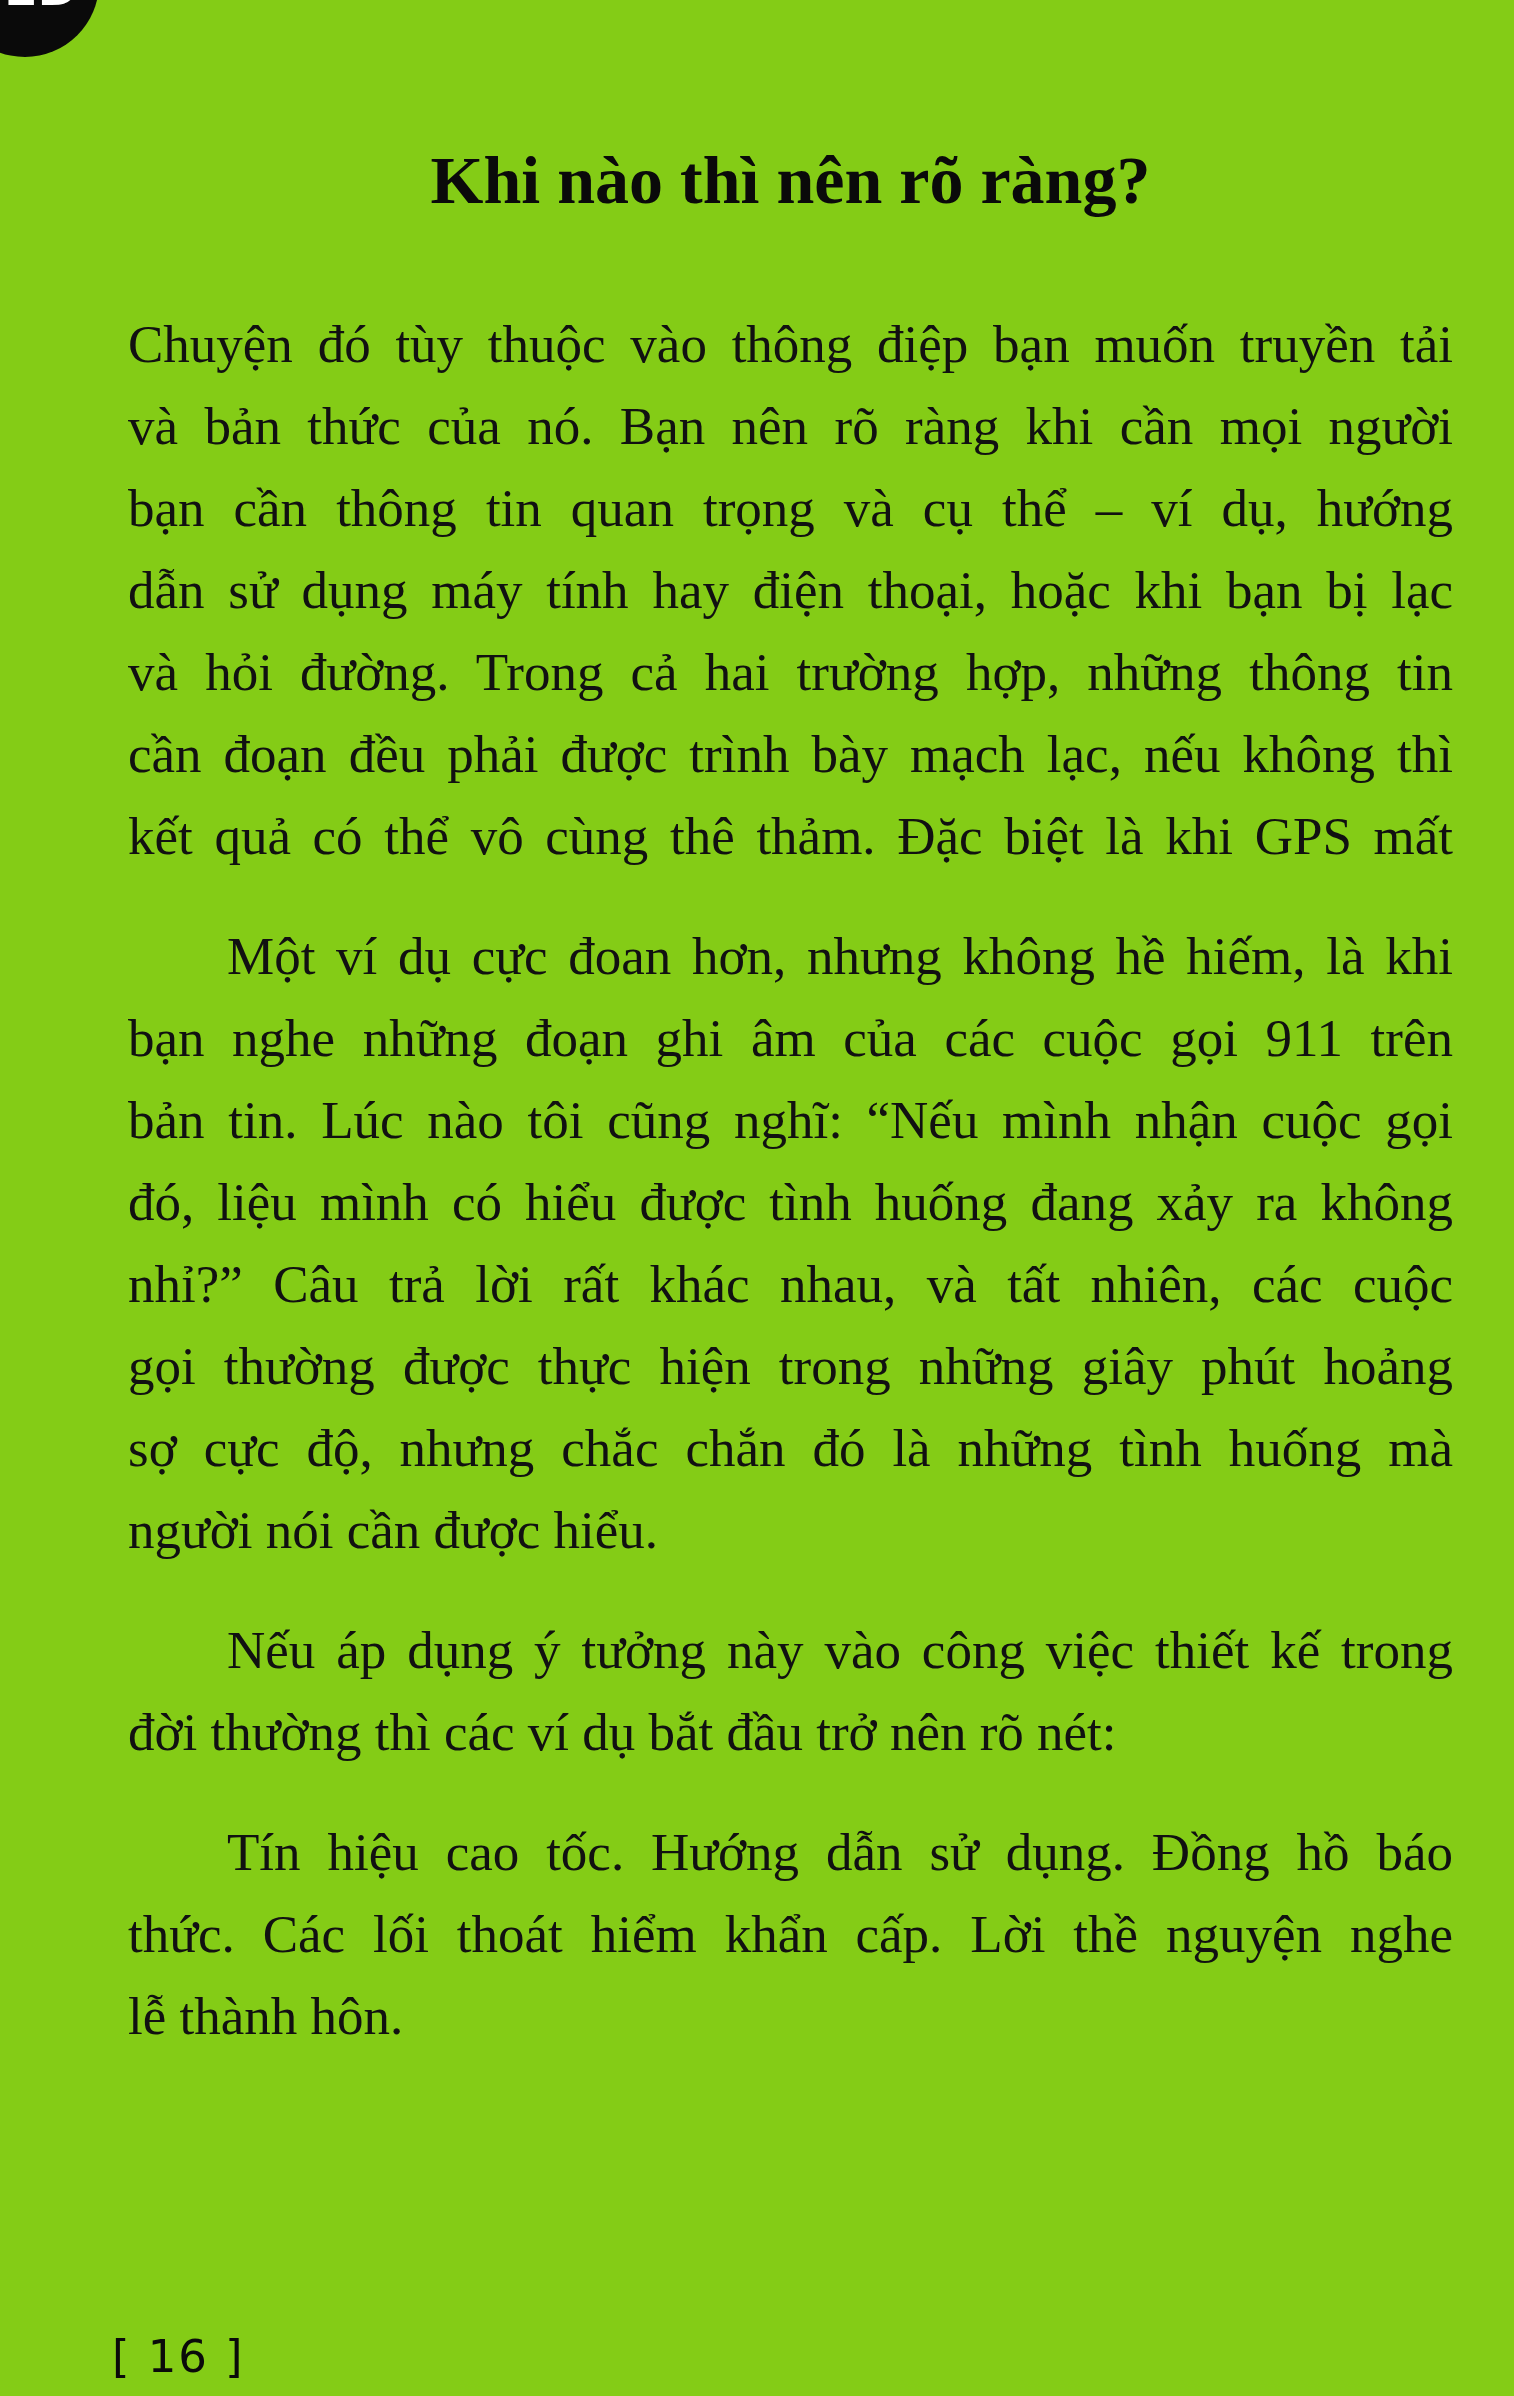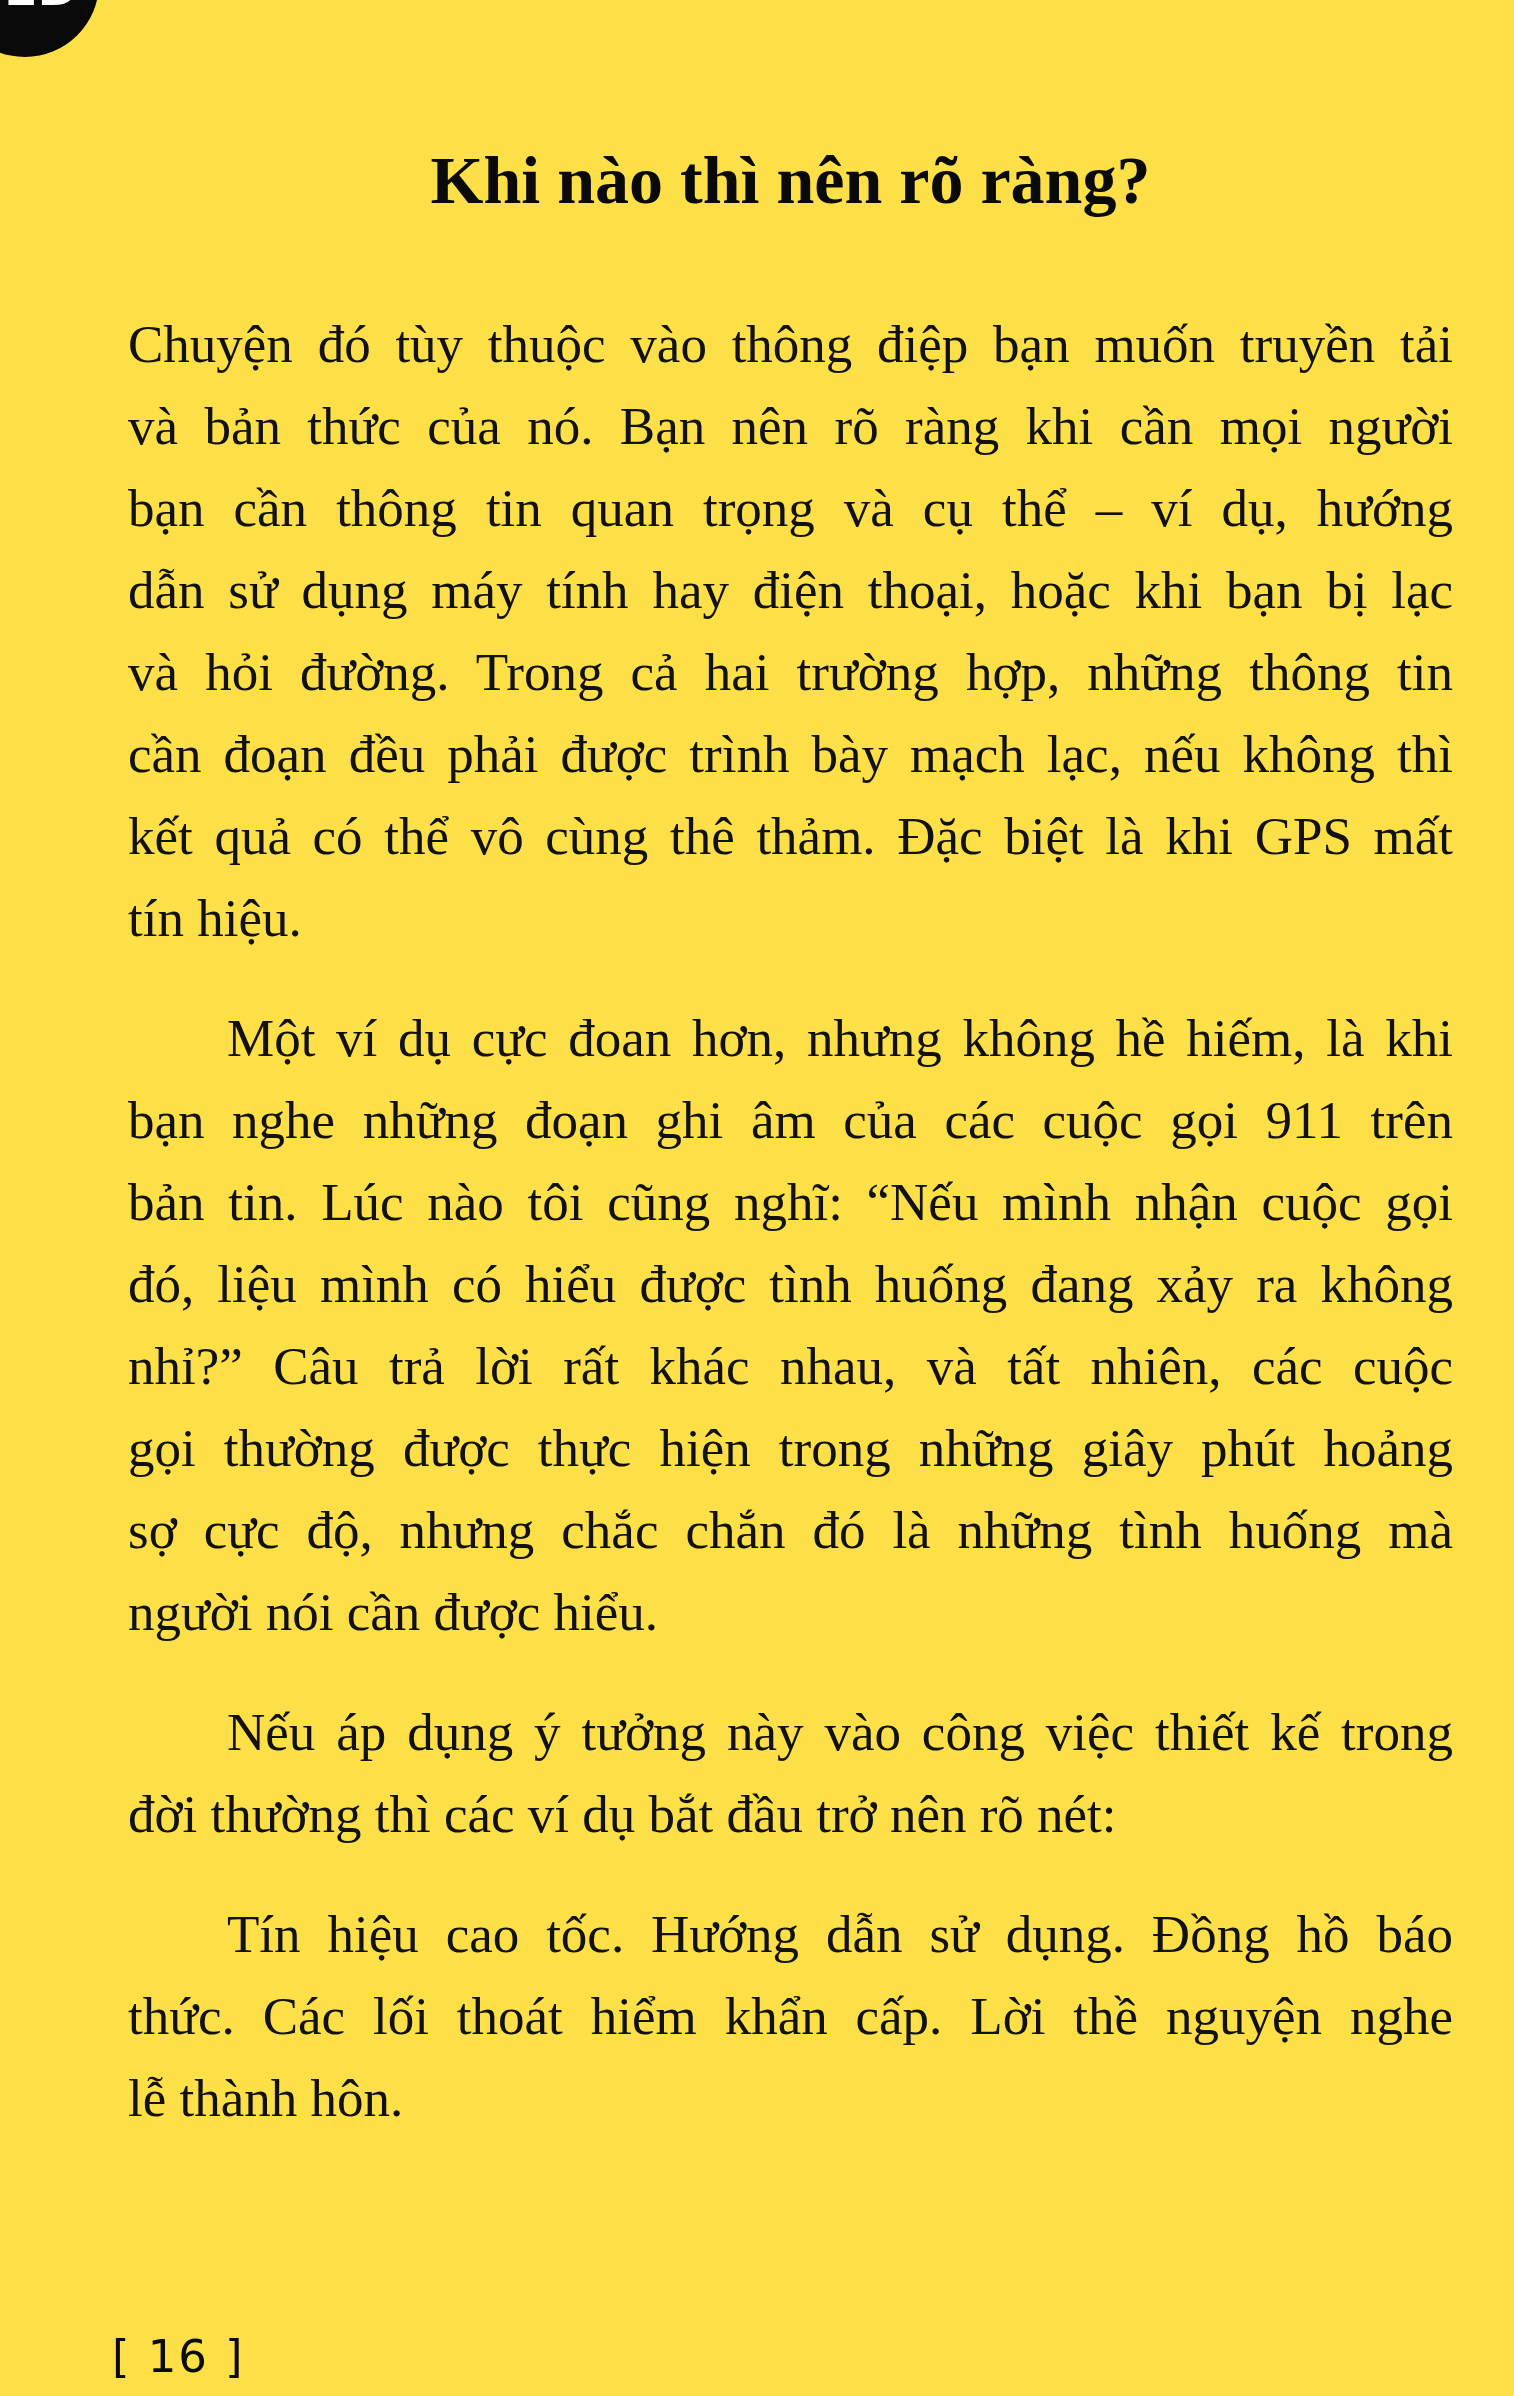--- a/index.html
+++ b/index.html
@@ -5,21 +5,21 @@
   html, body {
     margin: 0;
     padding: 0;
     background: #e8e8e8;
   }
   .page {
     position: relative;
     width: 1514px;
     height: 2396px;
     margin: 0 auto;
-    background: #fde047;
+    background: #84cc16;
     color: #0d0d0d;
     overflow: hidden;
   }
   
   .logo {
     position: absolute;
     left: -49px;
     top: -91px;
     width: 148px;
     height: 148px;
@@ -99,21 +99,20 @@
   <div class="body-text">
 
     <div class="para">
       <div class="line">Chuyện đó tùy thuộc vào thông điệp bạn muốn truyền tải</div>
       <div class="line">và bản thức của nó. Bạn nên rõ ràng khi cần mọi người</div>
       <div class="line">bạn cần thông tin quan trọng và cụ thể – ví dụ, hướng</div>
       <div class="line">dẫn sử dụng máy tính hay điện thoại, hoặc khi bạn bị lạc</div>
       <div class="line">và hỏi đường. Trong cả hai trường hợp, những thông tin</div>
       <div class="line">cần đoạn đều phải được trình bày mạch lạc, nếu không thì</div>
       <div class="line">kết quả có thể vô cùng thê thảm. Đặc biệt là khi GPS mất</div>
-      <div class="line last">tín hiệu.</div>
     </div>
 
     <div class="para">
       <div class="line indent">Một ví dụ cực đoan hơn, nhưng không hề hiếm, là khi</div>
       <div class="line">bạn nghe những đoạn ghi âm của các cuộc gọi 911 trên</div>
       <div class="line">bản tin. Lúc nào tôi cũng nghĩ: “Nếu mình nhận cuộc gọi</div>
       <div class="line">đó, liệu mình có hiểu được tình huống đang xảy ra không</div>
       <div class="line">nhỉ?” Câu trả lời rất khác nhau, và tất nhiên, các cuộc</div>
       <div class="line">gọi thường được thực hiện trong những giây phút hoảng</div>
       <div class="line">sợ cực độ, nhưng chắc chắn đó là những tình huống mà</div>

